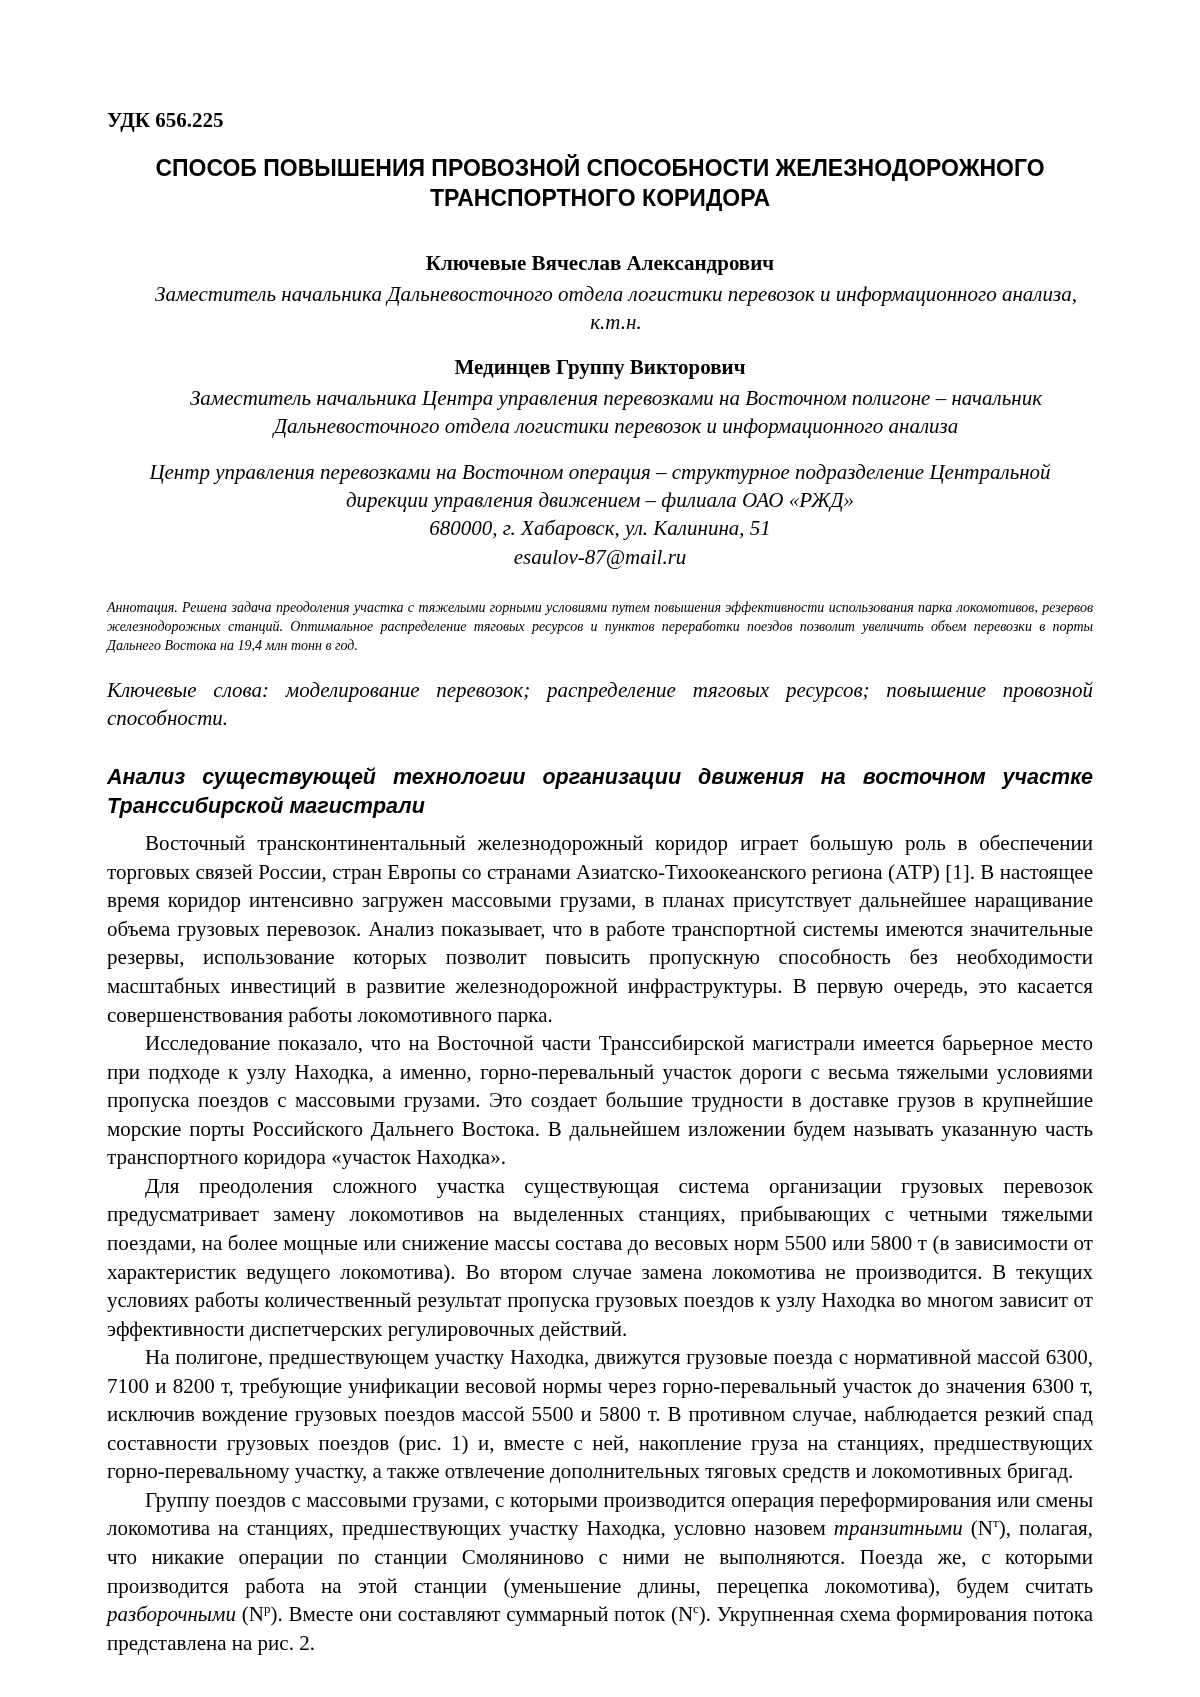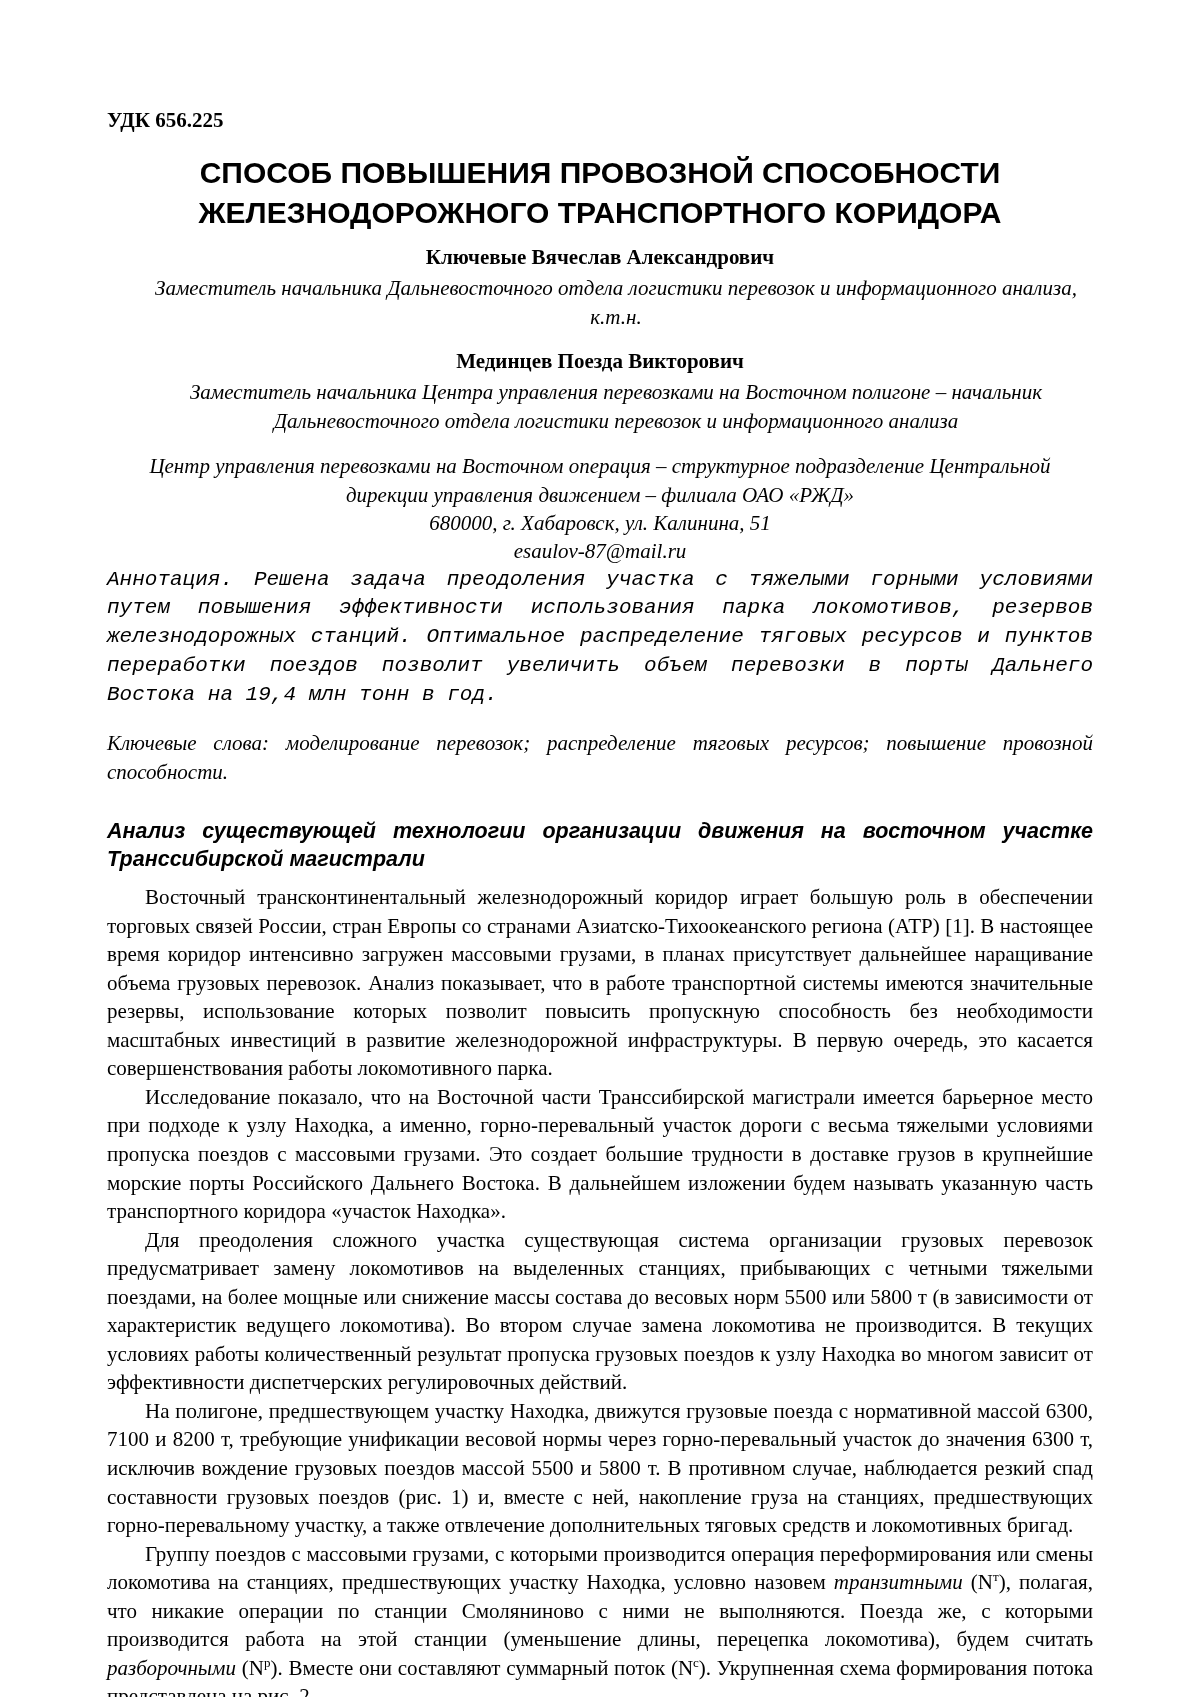--- a/index.html
+++ b/index.html
@@ -14,24 +14,24 @@
   }
   .udc {
     font-family: Liberation Serif, serif;
     font-weight: bold;
     font-size: 21px;
     margin-bottom: 20px;
   }
   .title {
     font-family: "Liberation Sans", sans-serif;
     font-weight: bold;
-    font-size: 30px;
+    font-size: 23px;
     line-height: 1.32;
     text-align: center;
-    margin-bottom: 12px;
+    margin-bottom: 36px;
   }
   .author-name {
     font-family: "Liberation Serif", serif;
     font-weight: bold;
     font-size: 21px;
     line-height: 1.3;
     text-align: center;
     margin-bottom: 3px;
   }
   .author-role {
@@ -45,25 +45,26 @@
   }
   .affil-block {
     font-family: "Liberation Serif", serif;
     font-style: italic;
     font-size: 21px;
     line-height: 1.35;
     text-align: center;
     margin-top: 2px;
   }
   .abstract {
-    font-family: Liberation Mono, monospace;
+    font-family: Liberation Serif, serif;
     font-style: italic;
-    font-size: 21px;
+    font-size: 14px;
     line-height: 1.37;
     text-align: justify;
+    margin-top: 27px;
   }
   .keywords {
     font-family: "Liberation Serif", serif;
     font-style: italic;
     font-size: 21px;
     line-height: 1.37;
     text-align: justify;
     margin-top: 20px;
   }
   .section-heading {
@@ -98,21 +99,21 @@
   <div class="udc">УДК 656.225</div>
 
   <h1 class="title">СПОСОБ ПОВЫШЕНИЯ ПРОВОЗНОЙ СПОСОБНОСТИ ЖЕЛЕЗНОДОРОЖНОГО ТРАНСПОРТНОГО КОРИДОРА</h1>
 
   <div>
     <div class="author-name">Ключевые Вячеслав Александрович</div>
     <div class="author-role">Заместитель начальника Дальневосточного отдела логистики перевозок и информационного анализа, к.т.н.</div>
   </div>
 
   <div>
-    <div class="author-name">Мединцев Поезда Викторович</div>
+    <div class="author-name">Мединцев Группу Викторович</div>
     <div class="author-role">Заместитель начальника Центра управления перевозками на Восточном полигоне – начальник Дальневосточного отдела логистики перевозок и информационного анализа</div>
   </div>
 
   <div class="affil-block">
     <div>Центр управления перевозками на Восточном операция – структурное подразделение Центральной дирекции управления движением – филиала ОАО «РЖД»</div>
     <div>680000, г. Хабаровск, ул. Калинина, 51</div>
     <div>esaulov-87@mail.ru</div>
   </div>
 
   <p class="abstract">Аннотация. Решена задача преодоления участка с тяжелыми горными условиями путем повышения эффективности использования парка локомотивов, резервов железнодорожных станций. Оптимальное распределение тяговых ресурсов и пунктов переработки поездов позволит увеличить объем перевозки в порты Дальнего Востока на 19,4 млн тонн в год.</p>

